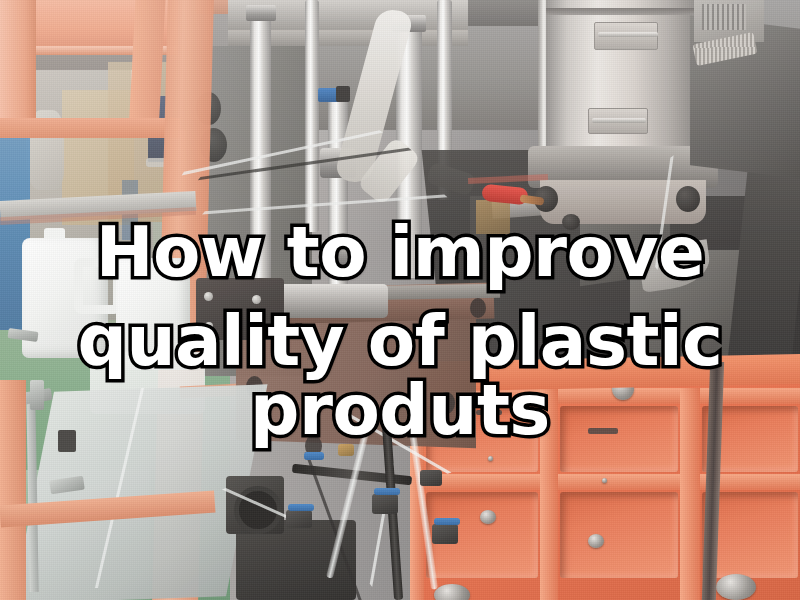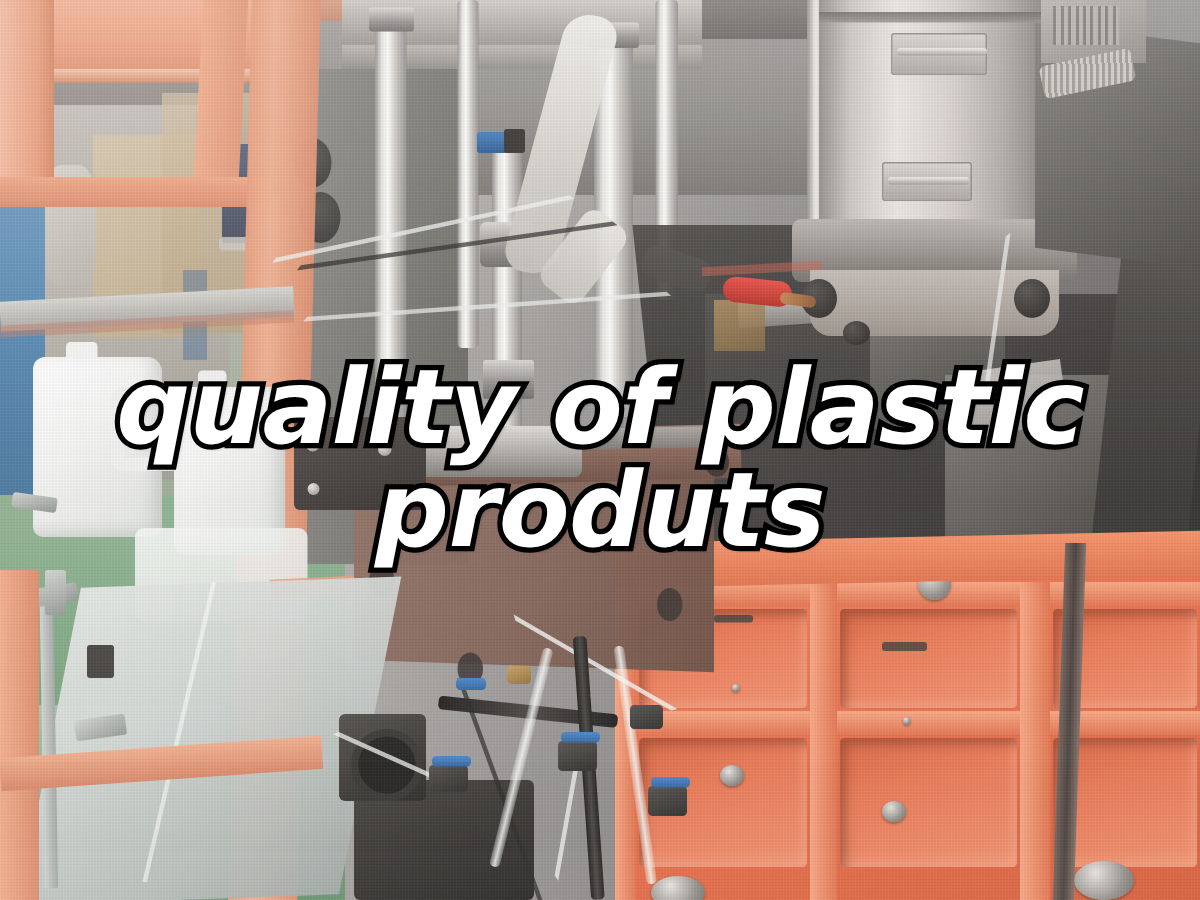--- a/index.html
+++ b/index.html
@@ -654,21 +654,20 @@
       2px 2px 3px rgba(0,0,0,.45);
   }
   .cap-line-1 {
     font-size: 69px;
     transform: scaleX(1.0);
   }
   .cap-line-2 {
     font-size: 69px;
     margin-top: 20px;
     transform: scaleX(1.0);
-    font-style: italic;
   }
 </style>
 </head>
 <body>
 
 <div id="stage">
 
   <div class="photo">
 
     <div class="layer bg-base"></div>
@@ -847,16 +846,17 @@
     <div class="layer fit-blue f6"></div>
     <div class="layer fitting f7"></div>
     <div class="layer fit-blue f8"></div>
     <div class="layer fitting f9"></div>
 
     <div class="layer haze"></div>
     <div class="layer grain"></div>
   </div>
 
   <div class="caption">
+    <span class="cap-line cap-line-1">How to improve</span>
     <span class="cap-line cap-line-2">quality of plastic produts</span>
   </div>
 
 </div>
 
 </body></html>

